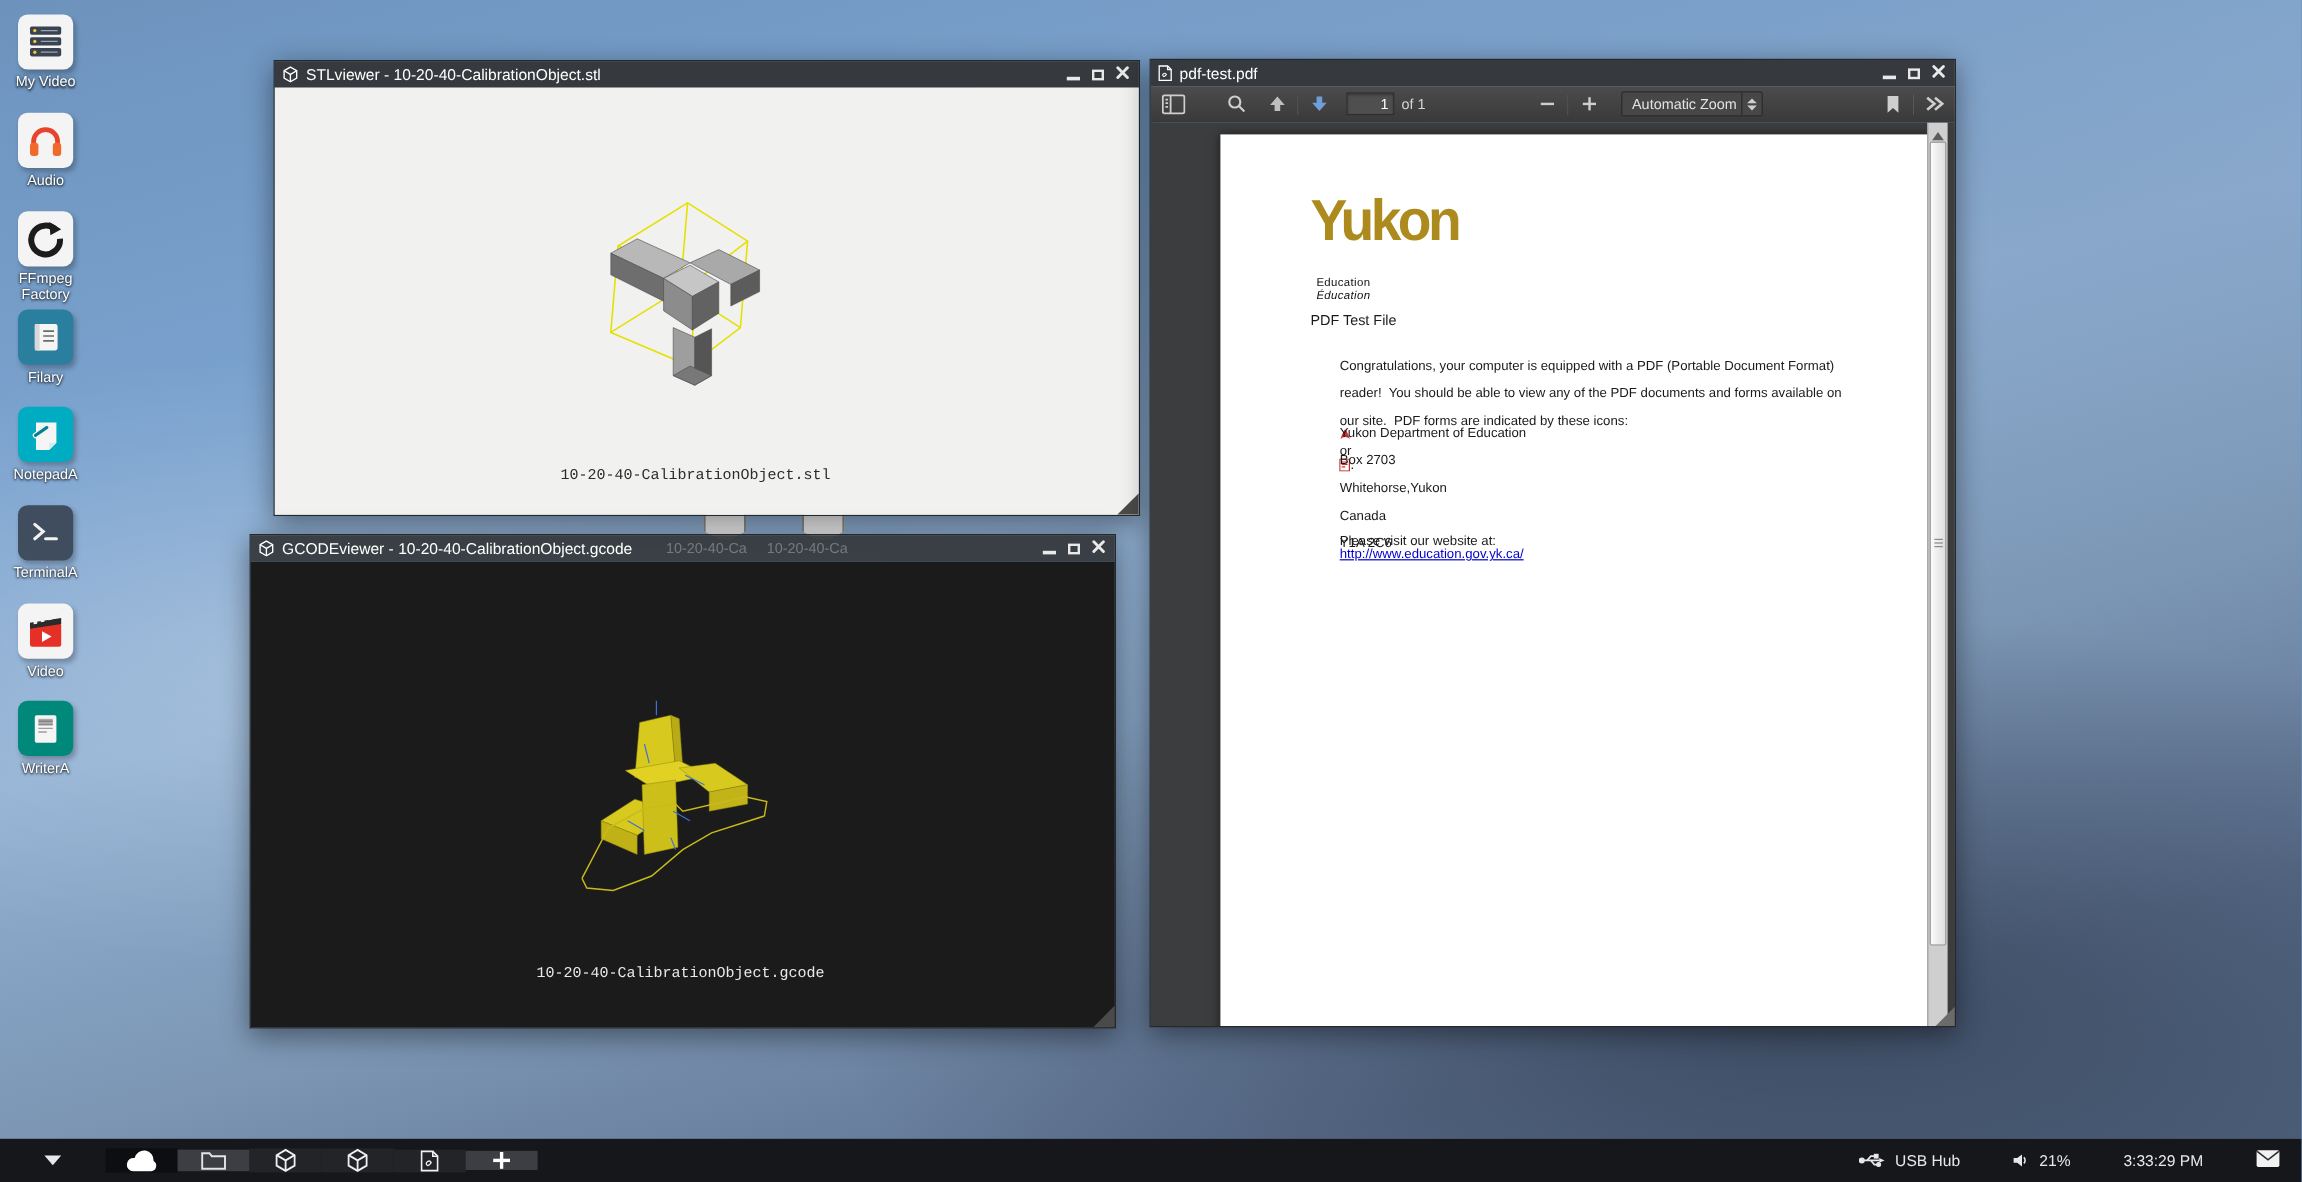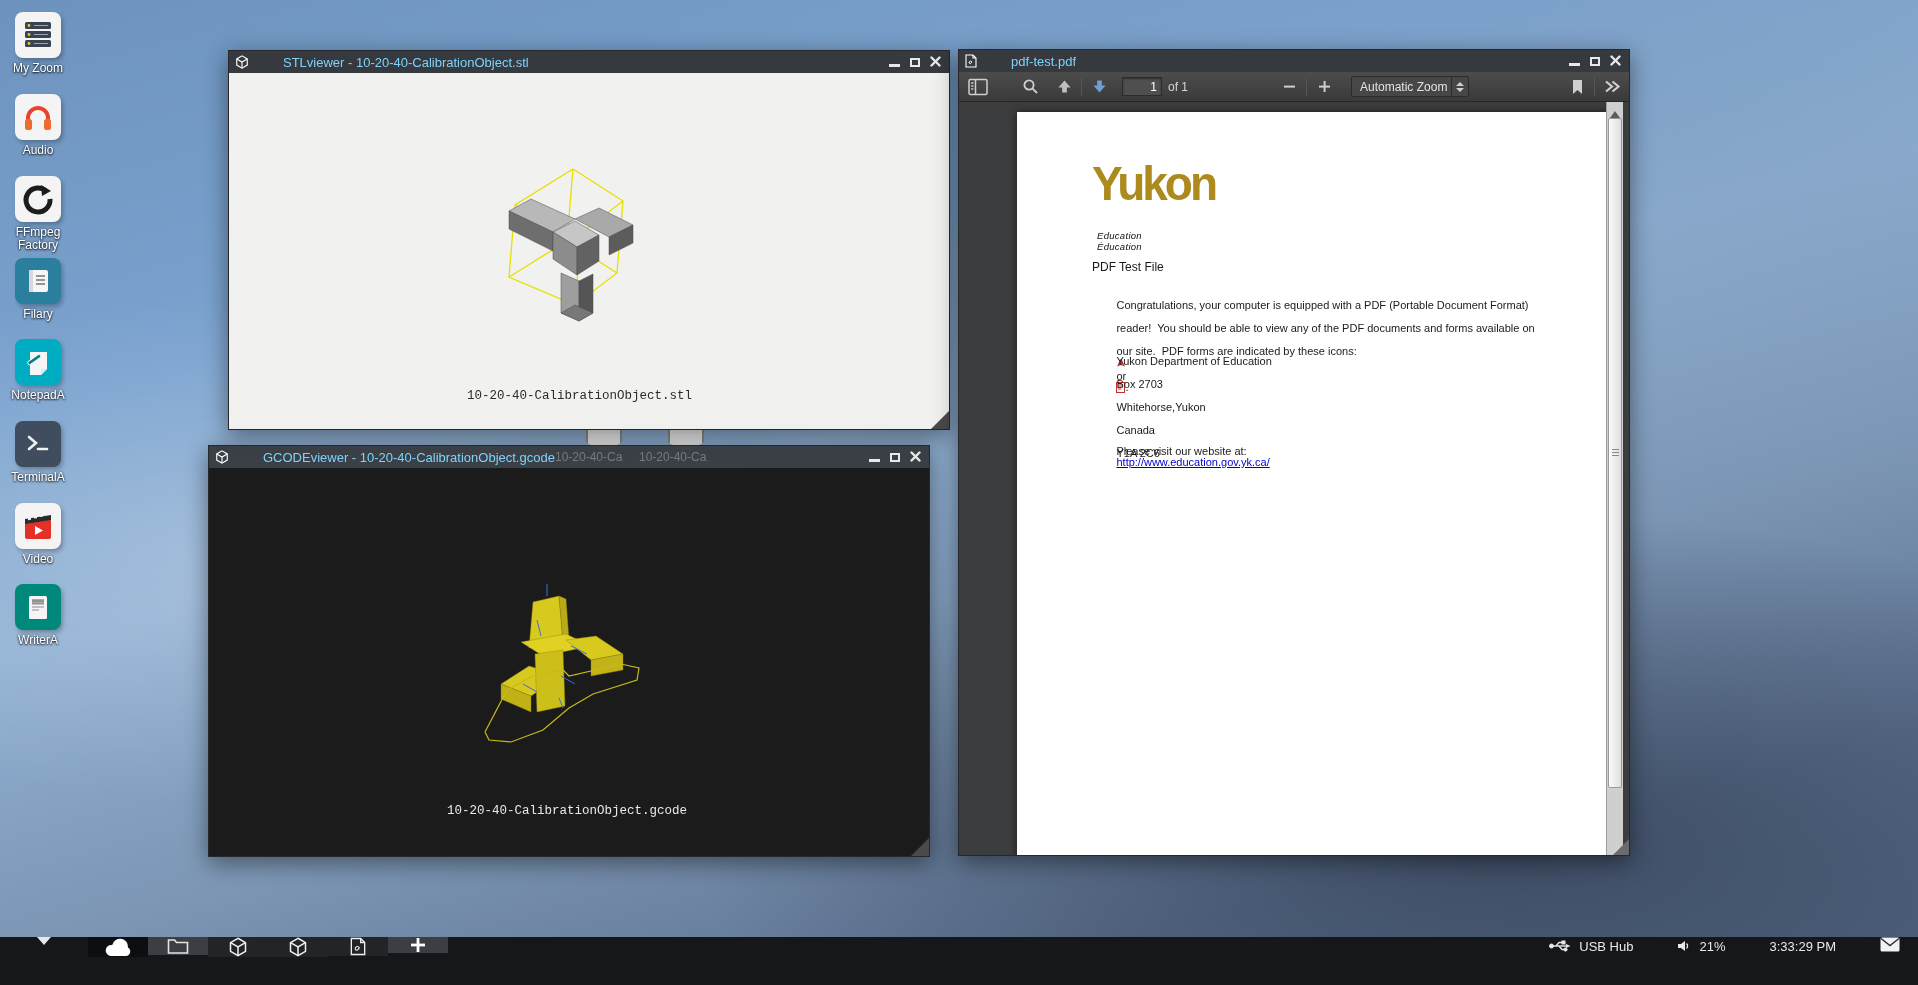--- a/index.html
+++ b/index.html
@@ -21,21 +21,21 @@
   .dicon .lbl { display:block; margin-top:4px; font-size:12px; color:#fff; text-shadow:0 1px 2px rgba(0,0,0,.85),0 0 3px rgba(0,0,0,.6); line-height:13px; }
   .tile.white { background:#f4f4f4; }
   .tile.teal  { background:#2a7f9e; }
   .tile.cyan  { background:#00acc1; }
   .tile.slate { background:#3f4d5e; }
   .tile.green { background:#00897b; }
 
   
   .window { position:absolute; box-shadow:0 6px 22px rgba(0,0,0,.45); border:1px solid #26282b; }
   .titlebar { height:22px; background:#36393d; display:flex; align-items:center; padding:0 6px; gap:6px; position:relative; }
-  .titlebar .ttl { color:#7dd3fc; font-size:13px; white-space:nowrap; overflow:hidden;margin-left:28px; }
+  .titlebar .ttl { color:#ffffff; font-size:13px; white-space:nowrap; overflow:hidden; }
   .controls { margin-left:auto; display:flex; align-items:center; gap:10px; padding-right:2px; }
   .btn-min { width:11px; height:3px; background:#e9e9e9; margin-top:7px; }
   .btn-max { width:10px; height:9px; border:2px solid #e9e9e9; }
   .wicon { display:flex; align-items:center; }
   .grip { position:absolute; right:0; bottom:0; width:0; height:0; border-style:solid; }
   .grip.dark  { border-width:0 0 18px 18px; border-color:transparent transparent #4a4a4a transparent; }
 
   .viewer-body { position:relative; width:100%; overflow:hidden; }
   .mono { font-family:"Liberation Mono","DejaVu Sans Mono",monospace; font-size:12.5px; line-height:15px; white-space:pre; }
   #stl-body   { height:356px; background:#f1f1ef; color:#2b2b2b;text-align:right; }
@@ -64,34 +64,34 @@
                align-items:center; justify-content:center; gap:2px; }
   .tri-up   { width:0; height:0; border-left:4px solid transparent; border-right:4px solid transparent; border-bottom:4px solid #cfcfcf; }
   .tri-down { width:0; height:0; border-left:4px solid transparent; border-right:4px solid transparent; border-top:4px solid #cfcfcf; }
 
   #pdf-content { position:relative; height:753px; background:#3c3d3f; overflow:hidden; }
   #pdf-page { position:absolute; left:58px; top:10px; width:597px; height:760px; background:#fff; box-shadow:0 0 8px rgba(0,0,0,.55);
               color:#1a1a1a; }
   .doc-text { font-size:11px; line-height:11.5px; white-space:pre-wrap; }
   #yukon-logo { position:absolute; left:75px; top:48px; color:#ad8a1e; font-weight:bold; font-size:46px; letter-spacing:-3px;
                 transform:scaleY(1.05); line-height:46px; }
-  .logo-sub { position:absolute; left:80px; font-size:9.5px; color:#111; letter-spacing:.3px;font-style:italic; }
+  .logo-sub { position:absolute; left:80px; font-size:9.5px; color:#111; letter-spacing:.3px; }
   .red-ico { display:inline-block; vertical-align:-2px; }
   a.doc-link { color:#0000cc; text-decoration:underline; cursor:pointer; }
 
   
   #pdf-scroll { position:absolute; right:6px; top:0; width:17px; height:100%; background:#cfcfcf; border-left:1px solid #9e9e9e; }
   #pdf-scroll .up { position:absolute; top:2px; left:3px; }
   #pdf-thumb { position:absolute; left:1px; top:16px; width:14px; height:670px; background:linear-gradient(90deg,#fbfbfb,#dedede);
                border:1px solid #9a9a9a; border-radius:2px; }
   .thumb-grip { position:absolute; left:3px; top:330px; width:7px; height:1px; background:#8a8a8a;
                 box-shadow:0 3px 0 #8a8a8a, 0 6px 0 #8a8a8a; }
 
   
-  #taskbar { position:absolute; left:0; right:0; bottom:0; height:48px; background:#15171b; display:flex; align-items:flex-start; z-index:20; }
+  #taskbar { position:absolute; left:0; right:0; bottom:0; height:36px; background:#15171b; display:flex; align-items:center; z-index:20; }
   .tb-launch { width:60px; display:flex; align-items:center; justify-content:center; }
   .tb-chevron { width:88px; display:flex; align-items:center; justify-content:center; }
   .chev-down { width:0; height:0; border-left:7px solid transparent; border-right:7px solid transparent; border-top:8px solid #e8e8e8; }
   .bg-active { background:#0d0e11; }
   .bg-lite   { background:#3c3e44; }
   .bg-med    { background:#222428; }
   #tb-right { margin-left:auto; display:flex; align-items:center; gap:44px; padding-right:18px; color:#e8e8e8; font-size:13px; }
   .tb-status { display:flex; align-items:center; gap:8px; }
 </style>
 </head>
@@ -112,21 +112,21 @@
             <circle cx="8" cy="16.5" r="1.4"></circle>
             <circle cx="8" cy="25.5" r="1.4"></circle>
           </g>
           <g stroke="#9aa4b0" stroke-width="1">
             <line x1="13" y1="7.5" x2="27" y2="7.5"></line>
             <line x1="13" y1="16.5" x2="27" y2="16.5"></line>
             <line x1="13" y1="25.5" x2="27" y2="25.5"></line>
           </g>
         </svg>
     </div>
-    <span class="lbl">My Zoom</span>
+    <span class="lbl">My Video</span>
   </div>
 
   <div class="dicon" style="left:0;top:94px">
     <div class="tile white">
       <svg width="34" height="34" viewBox="0 0 34 34">
           <path d="M7 22 v-4 a10 10 0 0 1 20 0 v4" fill="none" stroke="#e8442c" stroke-width="4"></path>
           <rect x="4" y="19" width="7" height="11" rx="2.5" fill="#f06a2c"></rect>
           <rect x="23" y="19" width="7" height="11" rx="2.5" fill="#f06a2c"></rect>
         </svg>
     </div>

